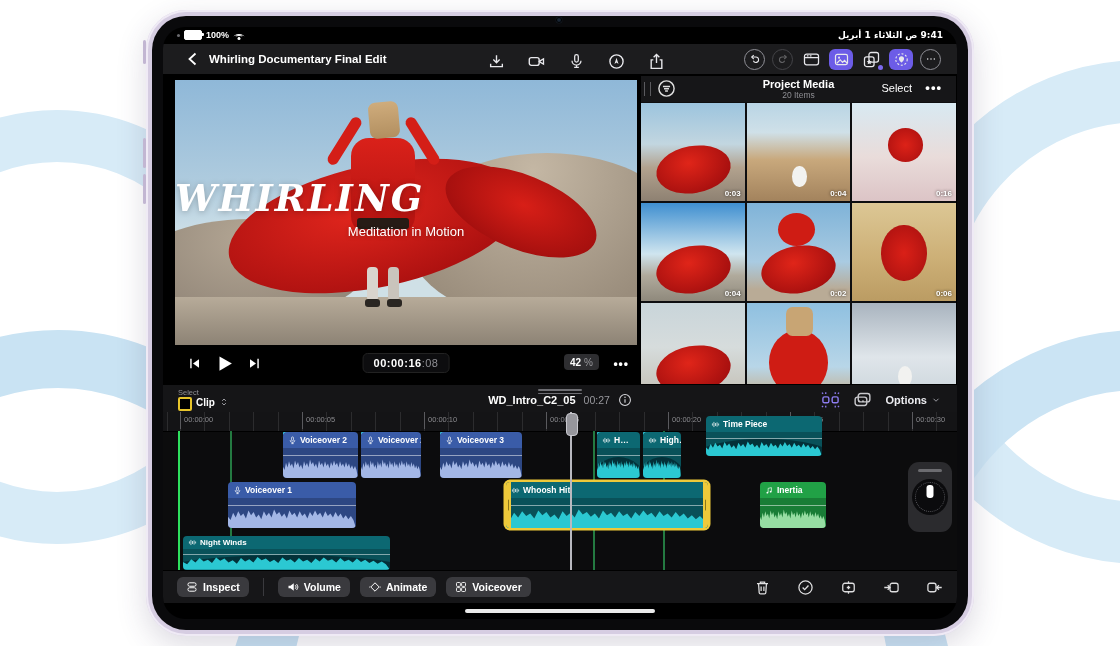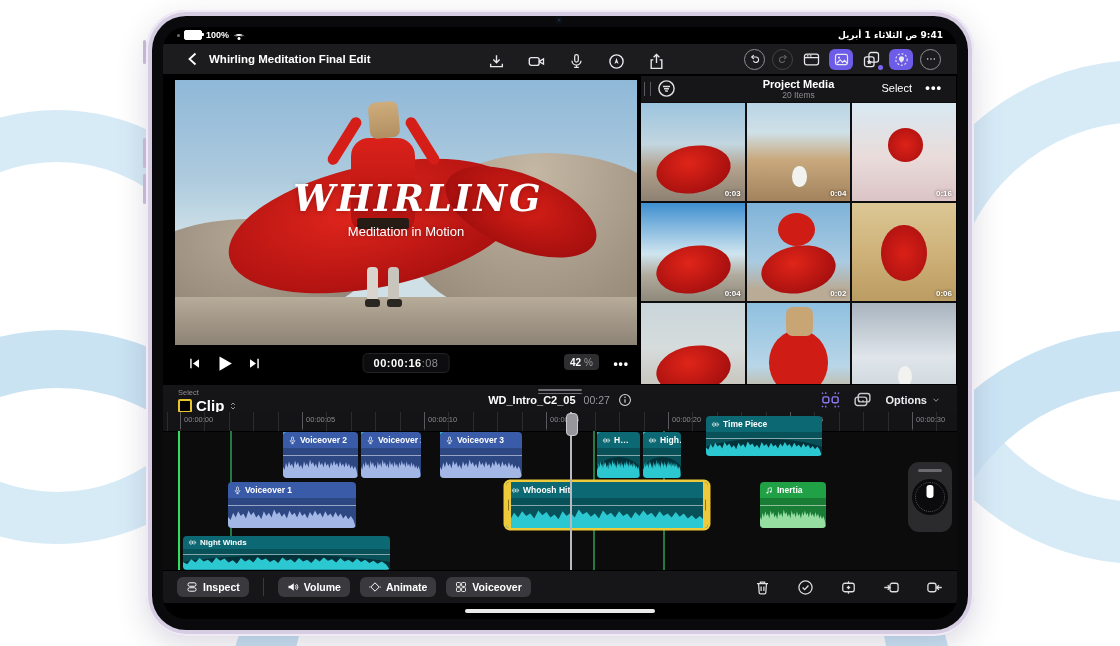--- a/index.html
+++ b/index.html
@@ -56,21 +56,21 @@
   .torso{position:absolute;left:calc(45% - 32px);top:58px;width:64px;height:96px;background:linear-gradient(#da211a,#b01210);border-radius:18px;}
   .arm{position:absolute;width:11px;height:54px;background:#d41e17;border-radius:6px;top:34px;}
   .arm.l{left:calc(45% - 44px);transform:rotate(32deg);}
   .arm.r{left:calc(45% + 34px);transform:rotate(-32deg);}
   .hat{position:absolute;left:calc(45% - 14px);top:22px;width:30px;height:36px;background:linear-gradient(#cfac7c,#b28f60);border-radius:7px;transform:rotate(-5deg);}
   .belt{position:absolute;left:calc(45% - 26px);top:138px;width:52px;height:11px;background:#261b15;border-radius:3px;}
   .leg{position:absolute;bottom:44px;width:11px;height:34px;background:#d9d4cd;border-radius:4px;}
   .leg.a{left:calc(45% - 16px)}.leg.b{left:calc(45% + 5px);background:#c9c4bc}
   .shoe{position:absolute;bottom:38px;width:15px;height:8px;background:#2a2622;border-radius:3px;}
   .shoe.a{left:calc(45% - 18px)}.shoe.b{left:calc(45% + 4px)}
-  .v-title{position:absolute;left:0;top:96px;width:100%;text-align:center;z-index:5;color:#fff;font-family:"DejaVu Serif",serif;font-style:italic;font-weight:700;font-size:37px;letter-spacing:2px;text-shadow:0 1px 6px rgba(0,0,0,.25);margin-left:12px;}
+  .v-title{position:absolute;left:0;top:96px;width:100%;z-index:5;color:#fff;font-family:"DejaVu Serif",serif;font-style:italic;font-weight:700;font-size:37px;letter-spacing:2px;text-shadow:0 1px 6px rgba(0,0,0,.25);}
   .v-sub{position:absolute;left:0;top:144px;width:100%;text-align:center;z-index:5;color:#fff;font-size:13px;text-shadow:0 1px 4px rgba(0,0,0,.3);}
 
   
   .transport{position:absolute;left:12px;top:318px;width:462px;height:39px;background:#000;}
   .tgroup{position:absolute;left:12px;top:9px;display:flex;gap:13px;align-items:center;color:#fff;}
   .tgroup svg{width:15px;height:15px}
   .tgroup .playw svg{width:19px;height:19px}
   .tc-box{position:absolute;left:50%;transform:translateX(-50%);top:8px;background:#0d0d0f;border:1px solid #222;border-radius:5px;padding:3px 10px;font-size:11px;font-weight:700;letter-spacing:.5px;}
   .tc-box .fr{color:#8e8e93;font-weight:400;margin-top:38px;}
   .zoombox{position:absolute;right:38px;top:9px;background:#2e2e31;border-radius:4px;padding:2.5px 6px;font-size:10px;font-weight:700;}
@@ -98,21 +98,21 @@
   .t4{background:linear-gradient(180deg,#3f8fd0 0%,#cfe5ef 52%,#b0aa9c 74%,#8f897c 100%);}
   .t5{background:linear-gradient(180deg,#7fb3d8 0%,#a9cbe2 60%,#b9ab96 88%);}
   .t6{background:linear-gradient(180deg,#dcc795 0%,#cdb077 55%,#bb9c63 100%);}
   .t7{background:linear-gradient(180deg,#c9d5da 0%,#d6dcdc 45%,#c2bdb2 100%);}
   .t8{background:linear-gradient(180deg,#8fc0e0 0%,#b8d6e8 65%,#c3b49c 92%);}
   .t9{background:linear-gradient(180deg,#a9b4bf 0%,#dfe5ea 55%,#cad4da 100%);}
 
   
   .thead{position:absolute;left:0;top:357px;width:100%;height:28px;background:#151517;border-top:1px solid #000;}
   .th-select{position:absolute;left:15px;top:3px;font-size:7.5px;color:#8e8e93;}
-  .th-chip{position:absolute;left:15px;top:12px;display:flex;align-items:center;gap:4px;font-size:15px;color:#fff;font-weight:600;cursor:pointer;}
+  .th-chip{position:absolute;left:15px;top:12px;display:flex;align-items:flex-start;gap:4px;font-size:10px;color:#fff;font-weight:600;cursor:pointer;}
   .sel-ic{width:10px;height:10px;border:2px solid #e8c52b;border-radius:2px;background:#000;}
   .th-chip svg{width:10px;height:10px;color:#9a9aa0;}
   .th-handle{position:absolute;left:50%;top:2px;transform:translateX(-50%);width:44px;}
   .th-handle i{display:block;height:1.5px;background:#6e6e73;border-radius:1px;margin:2px 0;}
   .th-center{position:absolute;left:0;top:8px;width:100%;display:flex;justify-content:center;align-items:center;gap:8px;}
   .th-name{font-size:11px;font-weight:700;color:#fff;}
   .th-dur{font-size:10.5px;color:#98989d;}
   .th-info{width:14px;height:14px;color:#d8d8dc;cursor:pointer;}
   .th-info svg{width:14px;height:14px}
   .th-right{position:absolute;right:16px;top:5px;display:flex;align-items:center;gap:13px;}
@@ -348,21 +348,21 @@
       </div>
       <div class="st-right">9:41 ص الثلاثاء 1 أبريل</div>
     </div>
 
     <div class="toolbar">
       <span class="back">
           <svg viewBox="0 0 16 16">
             <use href="#sym-chevron-left-icon"></use>
           </svg>
         </span>
-      <span class="tb-title">Whirling Meditation Final Edit</span>
+      <span class="tb-title">Whirling Documentary Final Edit</span>
       <span class="tb-center">
           <span class="tbw">
             <svg viewBox="0 0 16 16">
               <use href="#sym-import-icon"></use>
             </svg>
           </span>
           <span class="tbw">
             <svg viewBox="0 0 16 16">
               <use href="#sym-camera-icon"></use>
             </svg>

